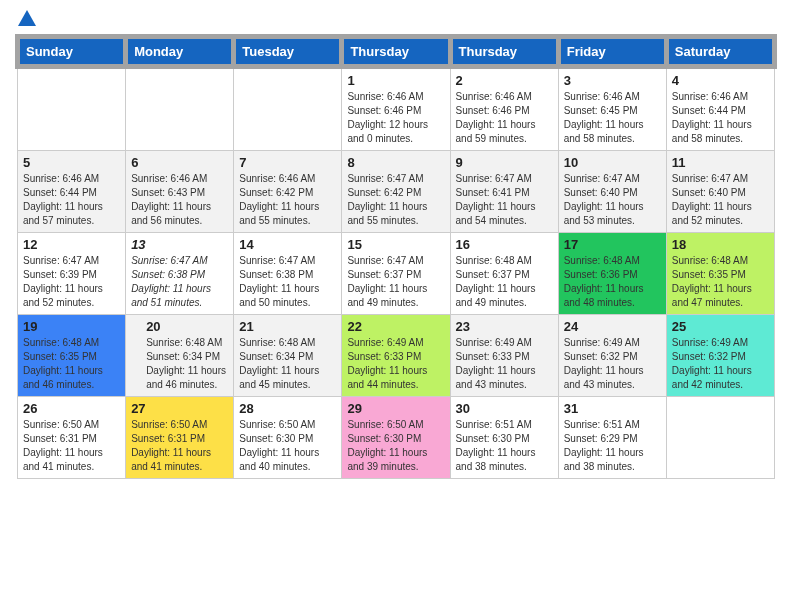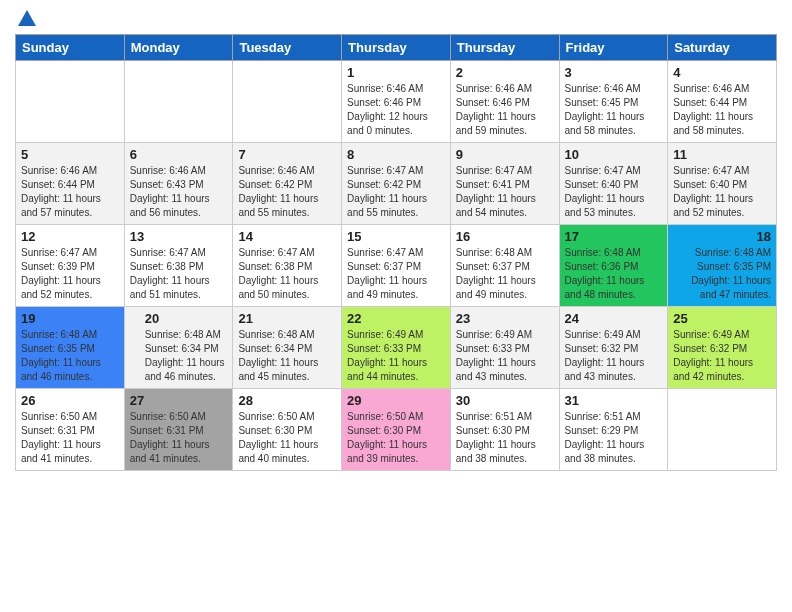--- a/index.html
+++ b/index.html
@@ -44,21 +44,21 @@
       border-collapse: collapse;
       border: 1px solid #ccc;
     }
     .calendar th {
       background-color: #1565C0;
       color: #fff;
       text-align: left;
       padding: 5px 6px;
       font-size: 13px;
       font-weight: bold;
-      border: 1px solid #a3a3a3;
+      border: 5px solid #a3a3a3;
     }
     .calendar td {
       border: 1px solid #ccc;
       vertical-align: top;
       padding: 4px 5px;
       font-size: 10.5px;
       color: #222;
       width: calc(100% / 7);
       height: 80px;
     }
@@ -126,39 +126,39 @@
           <td style="background-color: rgb(242, 242, 242);"><span class="day-num">5</span><span class="cell-info">Sunrise: 6:46 AM<br>Sunset: 6:44 PM<br>Daylight: 11 hours and 57 minutes.</span></td>
           <td style="background-color: rgb(242, 242, 242);"><span class="day-num">6</span><span class="cell-info">Sunrise: 6:46 AM<br>Sunset: 6:43 PM<br>Daylight: 11 hours and 56 minutes.</span></td>
           <td style="background-color: rgb(242, 242, 242);"><span class="day-num">7</span><span class="cell-info">Sunrise: 6:46 AM<br>Sunset: 6:42 PM<br>Daylight: 11 hours and 55 minutes.</span></td>
           <td style="background-color: rgb(242, 242, 242);"><span class="day-num">8</span><span class="cell-info">Sunrise: 6:47 AM<br>Sunset: 6:42 PM<br>Daylight: 11 hours and 55 minutes.</span></td>
           <td style="background-color: rgb(242, 242, 242);"><span class="day-num">9</span><span class="cell-info">Sunrise: 6:47 AM<br>Sunset: 6:41 PM<br>Daylight: 11 hours and 54 minutes.</span></td>
           <td style="background-color: rgb(242, 242, 242);"><span class="day-num">10</span><span class="cell-info">Sunrise: 6:47 AM<br>Sunset: 6:40 PM<br>Daylight: 11 hours and 53 minutes.</span></td>
           <td style="background-color: rgb(242, 242, 242);"><span class="day-num">11</span><span class="cell-info">Sunrise: 6:47 AM<br>Sunset: 6:40 PM<br>Daylight: 11 hours and 52 minutes.</span></td>
         </tr>
         <tr>
           <td style="background-color: rgb(255, 255, 255);"><span class="day-num">12</span><span class="cell-info">Sunrise: 6:47 AM<br>Sunset: 6:39 PM<br>Daylight: 11 hours and 52 minutes.</span></td>
-          <td style="background-color: rgb(255, 255, 255);"><span class="day-num">13</span><span class="cell-info">Sunrise: 6:47 AM<br>Sunset: 6:38 PM<br>Daylight: 11 hours and 51 minutes.</span></td>
+          <td style="background-color: rgb(255, 255, 255); font-style: italic;"><span class="day-num">13</span><span class="cell-info">Sunrise: 6:47 AM<br>Sunset: 6:38 PM<br>Daylight: 11 hours and 51 minutes.</span></td>
           <td style="background-color: rgb(255, 255, 255);"><span class="day-num">14</span><span class="cell-info">Sunrise: 6:47 AM<br>Sunset: 6:38 PM<br>Daylight: 11 hours and 50 minutes.</span></td>
           <td style="background-color: rgb(255, 255, 255);"><span class="day-num">15</span><span class="cell-info">Sunrise: 6:47 AM<br>Sunset: 6:37 PM<br>Daylight: 11 hours and 49 minutes.</span></td>
           <td style="background-color: rgb(255, 255, 255);"><span class="day-num">16</span><span class="cell-info">Sunrise: 6:48 AM<br>Sunset: 6:37 PM<br>Daylight: 11 hours and 49 minutes.</span></td>
           <td style="background-color: #22c55e;"><span class="day-num">17</span><span class="cell-info">Sunrise: 6:48 AM<br>Sunset: 6:36 PM<br>Daylight: 11 hours and 48 minutes.</span></td>
-          <td style="background-color: #0ea5e9; text-align: right;"><span class="day-num">18</span><span class="cell-info">Sunrise: 6:48 AM<br>Sunset: 6:35 PM<br>Daylight: 11 hours and 47 minutes.</span></td>
+          <td style="background-color: #bef264;"><span class="day-num">18</span><span class="cell-info">Sunrise: 6:48 AM<br>Sunset: 6:35 PM<br>Daylight: 11 hours and 47 minutes.</span></td>
         </tr>
         <tr>
           <td style="background-color: #3b82f6;"><span class="day-num">19</span><span class="cell-info">Sunrise: 6:48 AM<br>Sunset: 6:35 PM<br>Daylight: 11 hours and 46 minutes.</span></td>
           <td style="background-color: rgb(242, 242, 242); padding-left: 20px;"><span class="day-num">20</span><span class="cell-info">Sunrise: 6:48 AM<br>Sunset: 6:34 PM<br>Daylight: 11 hours and 46 minutes.</span></td>
           <td style="background-color: rgb(242, 242, 242);"><span class="day-num">21</span><span class="cell-info">Sunrise: 6:48 AM<br>Sunset: 6:34 PM<br>Daylight: 11 hours and 45 minutes.</span></td>
           <td style="background-color: #bef264;"><span class="day-num">22</span><span class="cell-info">Sunrise: 6:49 AM<br>Sunset: 6:33 PM<br>Daylight: 11 hours and 44 minutes.</span></td>
           <td style="background-color: rgb(242, 242, 242);"><span class="day-num">23</span><span class="cell-info">Sunrise: 6:49 AM<br>Sunset: 6:33 PM<br>Daylight: 11 hours and 43 minutes.</span></td>
           <td style="background-color: rgb(242, 242, 242);"><span class="day-num">24</span><span class="cell-info">Sunrise: 6:49 AM<br>Sunset: 6:32 PM<br>Daylight: 11 hours and 43 minutes.</span></td>
-          <td style="background-color: #bef264; margin-left: 33px;"><span class="day-num">25</span><span class="cell-info">Sunrise: 6:49 AM<br>Sunset: 6:32 PM<br>Daylight: 11 hours and 42 minutes.</span></td>
+          <td style="background-color: #5eead4; margin-left: 33px;"><span class="day-num">25</span><span class="cell-info">Sunrise: 6:49 AM<br>Sunset: 6:32 PM<br>Daylight: 11 hours and 42 minutes.</span></td>
         </tr>
         <tr>
           <td style="background-color: rgb(255, 255, 255);"><span class="day-num">26</span><span class="cell-info">Sunrise: 6:50 AM<br>Sunset: 6:31 PM<br>Daylight: 11 hours and 41 minutes.</span></td>
-          <td style="background-color: #a3a3a3;"><span class="day-num">27</span><span class="cell-info">Sunrise: 6:50 AM<br>Sunset: 6:31 PM<br>Daylight: 11 hours and 41 minutes.</span></td>
+          <td style="background-color: #fde047;"><span class="day-num">27</span><span class="cell-info">Sunrise: 6:50 AM<br>Sunset: 6:31 PM<br>Daylight: 11 hours and 41 minutes.</span></td>
           <td style="background-color: rgb(255, 255, 255);"><span class="day-num">28</span><span class="cell-info">Sunrise: 6:50 AM<br>Sunset: 6:30 PM<br>Daylight: 11 hours and 40 minutes.</span></td>
           <td style="background-color: #f9a8d4;"><span class="day-num">29</span><span class="cell-info">Sunrise: 6:50 AM<br>Sunset: 6:30 PM<br>Daylight: 11 hours and 39 minutes.</span></td>
           <td style="background-color: rgb(255, 255, 255);"><span class="day-num">30</span><span class="cell-info">Sunrise: 6:51 AM<br>Sunset: 6:30 PM<br>Daylight: 11 hours and 38 minutes.</span></td>
           <td style="background-color: rgb(255, 255, 255);"><span class="day-num">31</span><span class="cell-info">Sunrise: 6:51 AM<br>Sunset: 6:29 PM<br>Daylight: 11 hours and 38 minutes.</span></td>
           <td class="empty"></td>
         </tr>
       </tbody>
   </table>
 </div>
 

